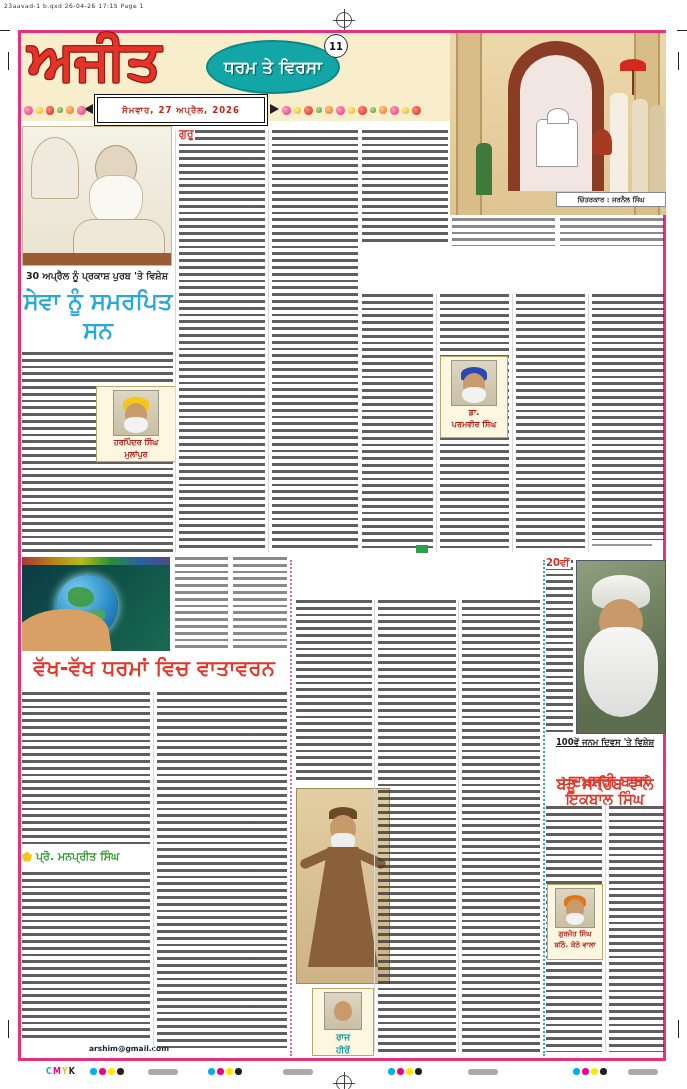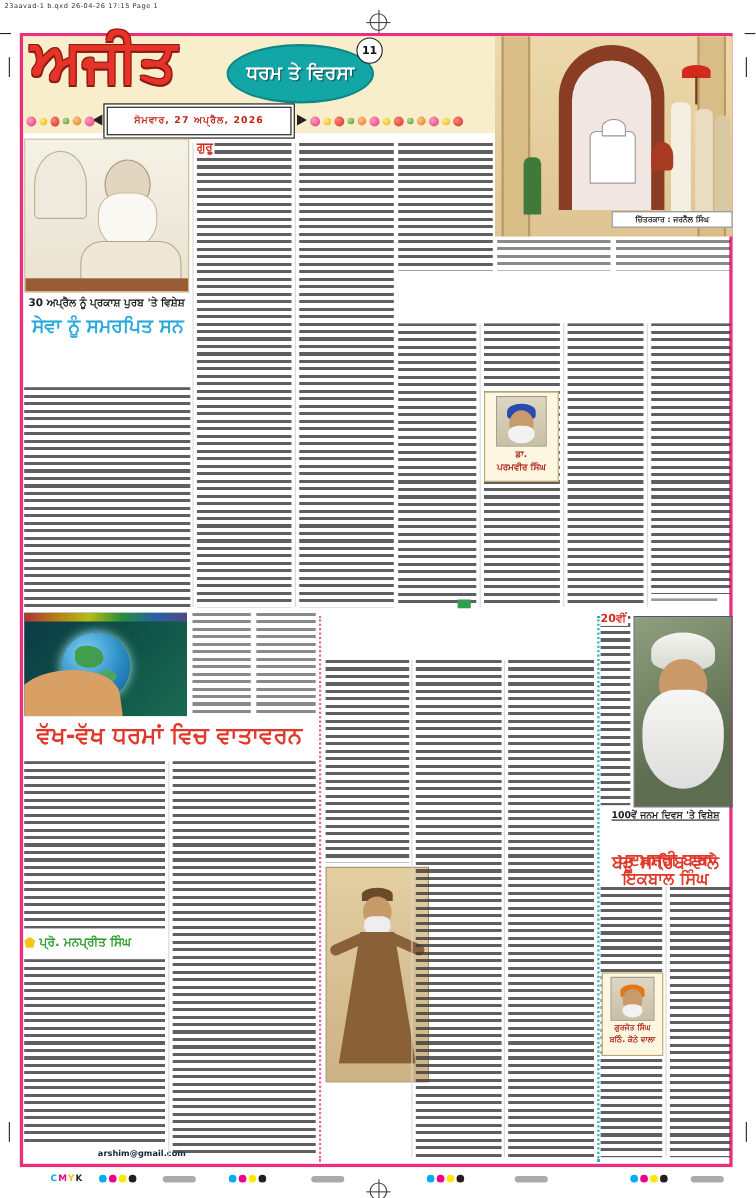--- a/index.html
+++ b/index.html
@@ -11,21 +11,21 @@
   .regmark{width:14px;height:14px;border:1px solid #444;border-radius:50%;}
   .regmark:before,.regmark:after{content:"";position:absolute;background:#444;}
   .regmark:before{left:50%;top:-4px;width:1px;height:22px;}
   .regmark:after{top:50%;left:-4px;height:1px;width:22px;}
   .tick{background:#222;}
   
   .frame{left:18px;top:30px;width:648px;height:1031px;border:3px solid #e8307c;background:#fff;box-sizing:border-box;}
   
   .masthead{left:21px;top:33px;width:429px;height:88px;background:#f9eecb;}
   .ajit-title{left:28px;top:34px;width:180px;font-size:54px;font-weight:bold;color:#e63329;line-height:1;
-      text-shadow:1px 1px 0 #8e1a10,-1px 1px 0 #8e1a10,1px -1px 0 #8e1a10,-1px -1px 0 #8e1a10;font-family:Liberation Mono, monospace;}
+      text-shadow:1px 1px 0 #8e1a10,-1px 1px 0 #8e1a10,1px -1px 0 #8e1a10,-1px -1px 0 #8e1a10;}
   .section-oval{left:206px;top:40px;width:134px;height:54px;background:#12a7a6;border-radius:50%;
       display:flex;align-items:center;justify-content:center;color:#fff;font-weight:bold;font-size:17px;
       text-shadow:1px 1px 1px #04504f;border:2px solid #0d8886;box-sizing:border-box;text-align:center;}
   .pageno{left:324px;top:34px;width:22px;height:22px;border-radius:50%;background:#fff;border:1.5px solid #222;
       display:flex;align-items:center;justify-content:center;font-size:10px;font-weight:bold;color:#111;}
   .datebox{left:97px;top:97px;width:166px;height:24px;background:#fff;border:1px solid #111;box-shadow:0 0 0 2px #fff,0 0 0 3px #111;
       display:flex;align-items:center;justify-content:center;font-size:8.5px;font-weight:bold;color:#c22218;letter-spacing:1px;}
   .arrow-l,.arrow-r{top:104px;width:0;height:0;border-top:5px solid transparent;border-bottom:5px solid transparent;}
   .arrow-l{left:84px;border-right:9px solid #222;}
   .arrow-r{left:270px;border-left:9px solid #222;}
@@ -36,21 +36,21 @@
   .fl:nth-child(5n+3){background:radial-gradient(circle at 35% 35%,#ff8a7a,#d42a1e);}
   .fl:nth-child(5n+4){background:radial-gradient(circle at 35% 35%,#b9e08a,#4a8f2e);width:6px;height:6px;}
   .fl:nth-child(5n+5){background:radial-gradient(circle at 35% 35%,#ffc48a,#e07818);width:8px;height:8px;}
   
   .sim{background:repeating-linear-gradient(to bottom,#3c3c3c 0 2.8px,transparent 2.8px 6.8px);opacity:.82;}
   .sim.light{opacity:.6;}
   .rule{background:#d8d8d8;width:1px;}
   .dropword{font-size:11px;font-weight:bold;color:#d42a1e;background:#fff;padding:0 2px 1px 0;line-height:1;}
   
   .kicker{font-size:9.5px;font-weight:bold;color:#1a1a1a;text-align:center;}
-  .hl-cyan{color:#29a8dc;font-weight:bold;text-align:center;line-height:1.25;font-size:17px;}
+  .hl-cyan{color:#29a8dc;font-weight:bold;text-align:center;line-height:1.25;font-size:23px;}
   .hl-red{color:#e0382b;font-weight:bold;text-align:center;font-size:21px;}
   .hl-green{color:#2f9e2f;font-weight:bold;text-align:center;font-size:20px;}
   .banner{left:360px;top:250px;width:306px;height:37px;background:linear-gradient(#f8a63c,#f28c14);
       clip-path:polygon(0 50%,3.5% 0,96.5% 0,100% 50%,96.5% 100%,3.5% 100%);
       display:flex;align-items:center;justify-content:center;color:#fff;font-weight:bold;font-size:15.5px;
       text-shadow:1px 1px 1px #a85a08;text-align:center;}
   
   .inset{background:#fdf6e0;border:1px solid #b9a76a;box-sizing:border-box;text-align:center;padding:3px 2px;}
   .inset .ph{position:relative;margin:0 auto;width:44px;height:44px;background:linear-gradient(#ded6c2,#c9bfa5);overflow:hidden;border:1px solid #998;}
   .inset .head{position:absolute;left:50%;top:12px;transform:translateX(-50%);width:22px;height:24px;border-radius:50% 50% 45% 45%;background:#c99a6c;}
@@ -180,20 +180,29 @@
     <div class="dome"></div>
       <div class="head"></div>
       <div class="beard"></div>
       <div class="body"></div>
       <div class="base"></div>
   </div>
   <div class="abs kicker" style="left:22px;top:270px;width:150px;">30 ਅਪ੍ਰੈਲ ਨੂੰ ਪ੍ਰਕਾਸ਼ ਪੁਰਬ 'ਤੇ ਵਿਸ਼ੇਸ਼</div>
   <div class="abs hl-cyan" style="left:18px;top:287px;width:160px;">ਸੇਵਾ ਨੂੰ ਸਮਰਪਿਤ ਸਨ</div>
 
   <div class="abs sim" style="left:22px;top:352px;width:151px;height:200px;"></div>
+  <div class="abs inset" style="left:96px;top:386px;width:80px;height:76px;">
+    <div class="ph">
+      <div class="turban" style="background:#f5c518;"></div>
+        <div class="head"></div>
+        <div class="beard"></div>
+    </div>
+    <div class="name">ਹਰਪਿੰਦਰ ਸਿੰਘ</div>
+    <div class="name">ਮੁਲਾਂਪੁਰ</div>
+  </div>
 
   <div class="abs rule" style="left:175px;top:130px;height:422px;"></div>
   <div class="abs rule" style="left:268px;top:130px;height:422px;"></div>
   <div class="abs sim" style="left:179px;top:130px;width:86px;height:422px;"></div>
   <div class="abs dropword" style="left:179px;top:128px;">ਗੁਰੂ</div>
   <div class="abs sim" style="left:272px;top:130px;width:86px;height:422px;"></div>
   <div class="abs sim" style="left:362px;top:130px;width:86px;height:116px;"></div>
 
 
   <div class="abs rule" style="left:436px;top:294px;height:258px;"></div>
@@ -241,20 +250,27 @@
 
 
   <div class="abs sim" style="left:296px;top:600px;width:76px;height:184px;"></div>
   <div class="abs sufi-img" style="left:296px;top:788px;width:94px;height:196px;">
     <div class="cap"></div>
       <div class="head"></div>
       <div class="beard"></div>
       <div class="robe"></div>
       <div class="arm-l"></div>
       <div class="arm-r"></div>
+  </div>
+  <div class="abs inset" style="left:312px;top:988px;width:62px;height:68px;">
+    <div class="ph" style="width:36px;height:36px;">
+      <div class="head" style="top:8px;width:18px;height:20px;"></div>
+    </div>
+    <div class="name teal">ਰਾਜ</div>
+    <div class="name teal">ਹੀਰੋਂ</div>
   </div>
   <div class="abs rule" style="left:374px;top:600px;height:452px;"></div>
   <div class="abs sim" style="left:378px;top:600px;width:78px;height:452px;"></div>
   <div class="abs rule" style="left:458px;top:600px;height:452px;"></div>
   <div class="abs sim" style="left:462px;top:600px;width:78px;height:452px;"></div>
 
   <div class="abs sep-dotted-cyan" style="left:543px;top:560px;height:496px;"></div>
 
   <div class="abs sim" style="left:546px;top:560px;width:27px;height:172px;"></div>
   <div class="abs dropword" style="left:546px;top:558px;font-size:10px;">20ਵੀਂ</div>

